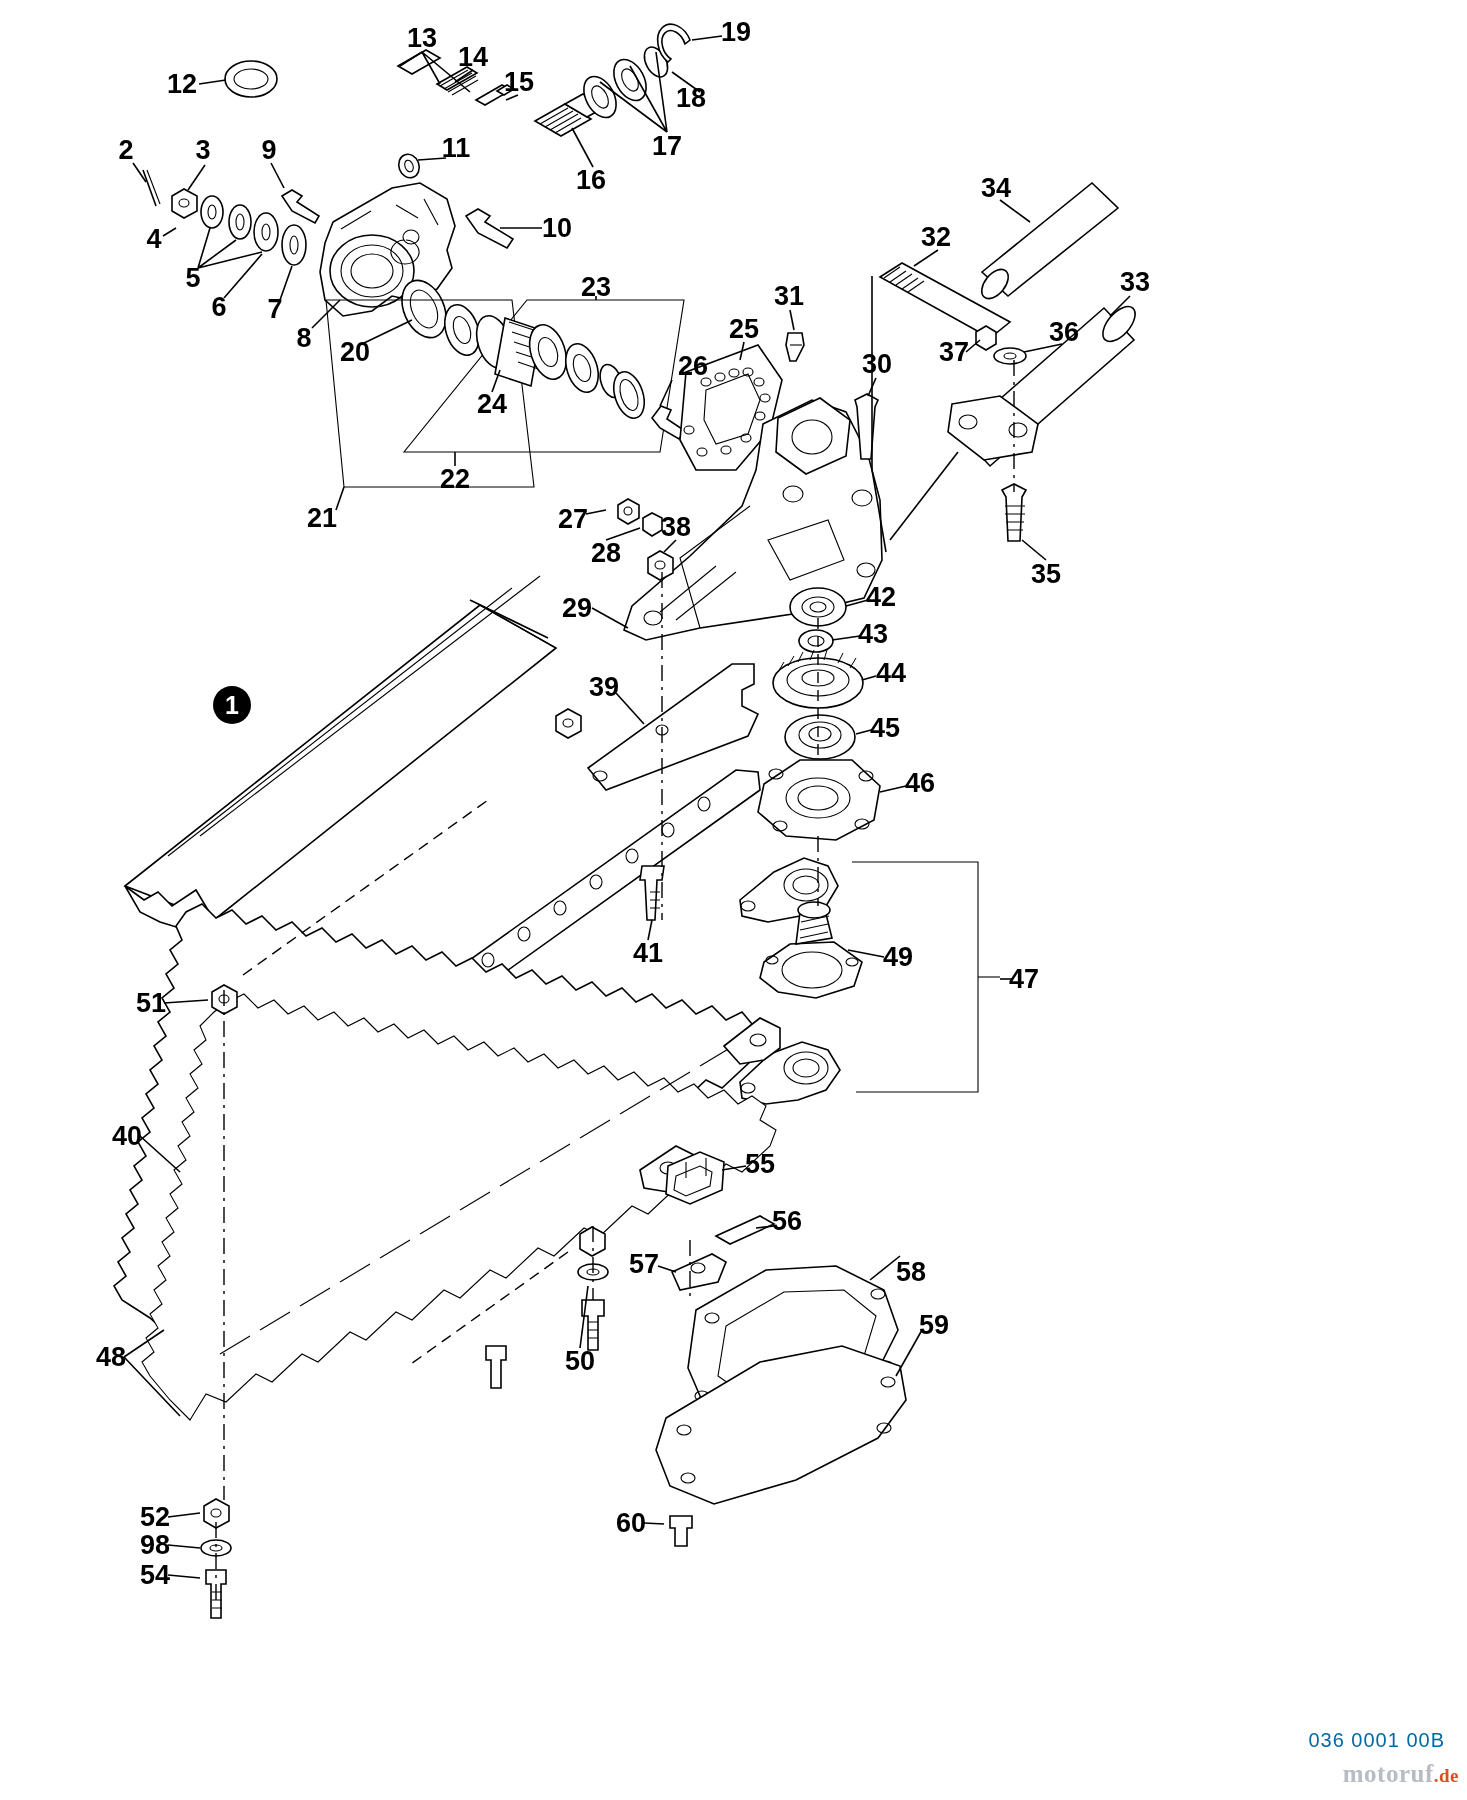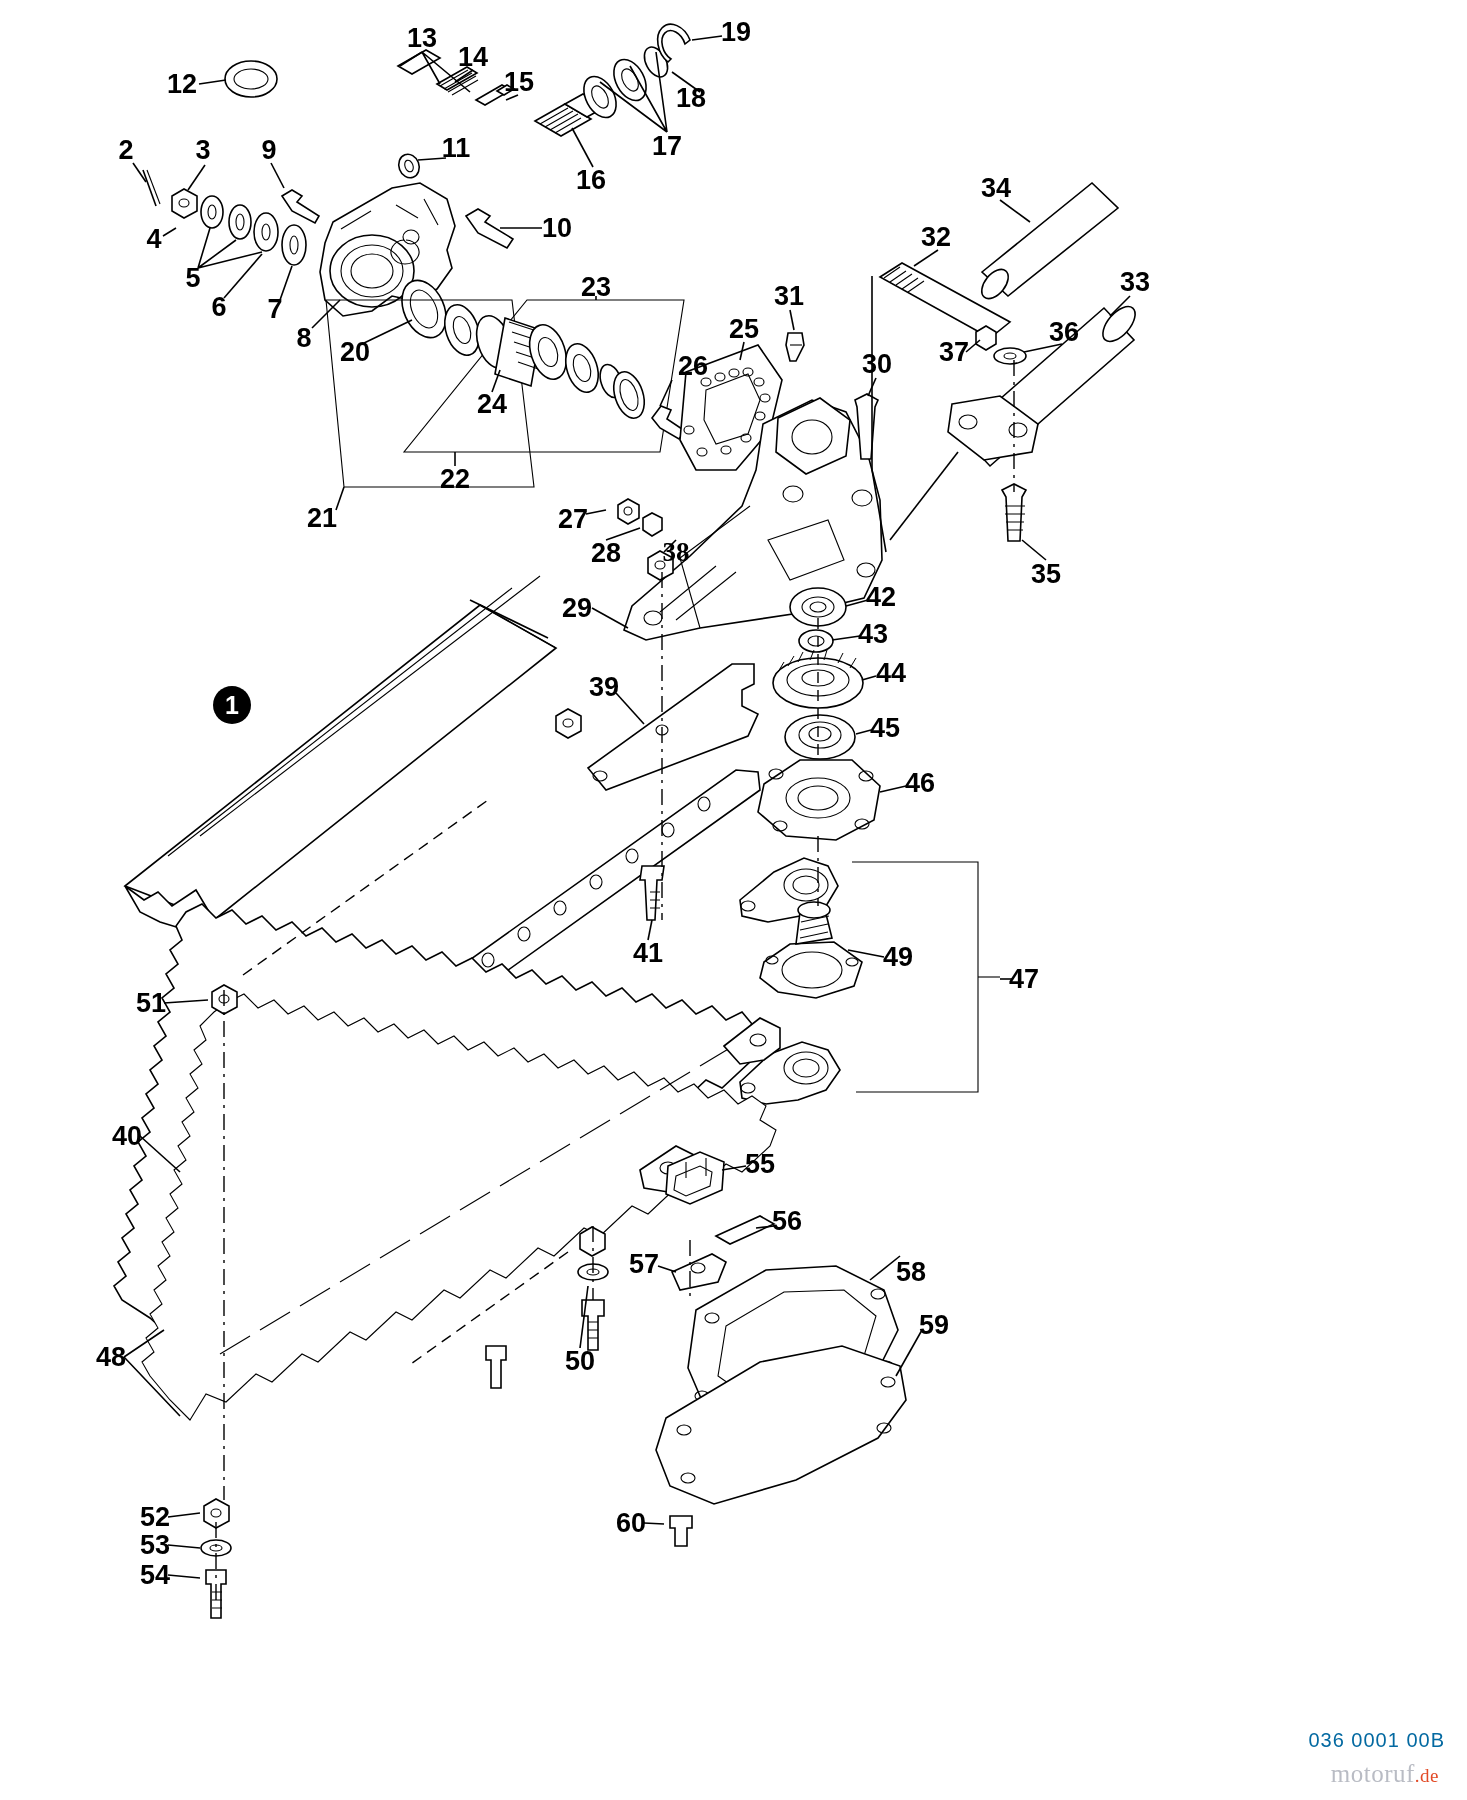--- a/index.html
+++ b/index.html
@@ -48,26 +48,27 @@
     position: absolute;
     right: 22px;
     bottom: 48px;
     font-size: 20px;
     letter-spacing: 1px;
     color: #0369a1;
     font-family: "Liberation Sans", sans-serif;
   }
   #watermark {
     position: absolute;
-    right: 28px;
+    right: 8px;
     bottom: 12px;
     font-family: "Liberation Serif", serif;
     font-size: 25px;
     color: #b9bcc4;
     letter-spacing: 0.5px;
+    font-weight: bold;
   }
   #watermark .wm-de {
     color: #e24a26;
     font-size: 19px;
   }
 </style>
 </head>
 <body>
 
 <div id="page">
@@ -586,36 +587,36 @@
       <div class="callout" style="left: 606px; top: 553px;">28</div>
       <div class="callout" style="left: 577px; top: 608px;">29</div>
       <div class="callout" style="left: 877px; top: 364px;">30</div>
       <div class="callout" style="left: 789px; top: 296px;">31</div>
       <div class="callout" style="left: 936px; top: 237px;">32</div>
       <div class="callout" style="left: 1135px; top: 282px;">33</div>
       <div class="callout" style="left: 996px; top: 188px;">34</div>
       <div class="callout" style="left: 1046px; top: 574px;">35</div>
       <div class="callout" style="left: 1064px; top: 332px;">36</div>
       <div class="callout" style="left: 954px; top: 352px;">37</div>
-      <div class="callout" style="left: 676px; top: 552px; font-family: Liberation Serif, serif;">38</div>
+      <div class="callout" style="left: 676px; top: 527px;">38</div>
       <div class="callout" style="left: 604px; top: 687px;">39</div>
       <div class="callout" style="left: 127px; top: 1136px;">40</div>
       <div class="callout" style="left: 648px; top: 953px;">41</div>
       <div class="callout" style="left: 881px; top: 597px;">42</div>
       <div class="callout" style="left: 873px; top: 634px;">43</div>
       <div class="callout" style="left: 891px; top: 673px;">44</div>
       <div class="callout" style="left: 885px; top: 728px;">45</div>
       <div class="callout" style="left: 920px; top: 783px;">46</div>
       <div class="callout" style="left: 1024px; top: 979px;">47</div>
       <div class="callout" style="left: 111px; top: 1357px;">48</div>
       <div class="callout" style="left: 898px; top: 957px;">49</div>
       <div class="callout" style="left: 580px; top: 1361px;">50</div>
       <div class="callout" style="left: 151px; top: 1003px;">51</div>
       <div class="callout" style="left: 155px; top: 1517px;">52</div>
-      <div class="callout" style="left: 155px; top: 1545px;">53</div>
+      <div class="callout" style="left: 155px; top: 1545px;">98</div>
       <div class="callout" style="left: 155px; top: 1575px;">54</div>
       <div class="callout" style="left: 760px; top: 1164px;">55</div>
       <div class="callout" style="left: 787px; top: 1221px;">56</div>
       <div class="callout" style="left: 644px; top: 1264px;">57</div>
       <div class="callout" style="left: 911px; top: 1252px; margin-top: 20px;">58</div>
       <div class="callout" style="left: 934px; top: 1325px;">59</div>
       <div class="callout" style="left: 631px; top: 1523px;">60</div>
     </div>
 
   <div id="part-number">036 0001 00B</div>

